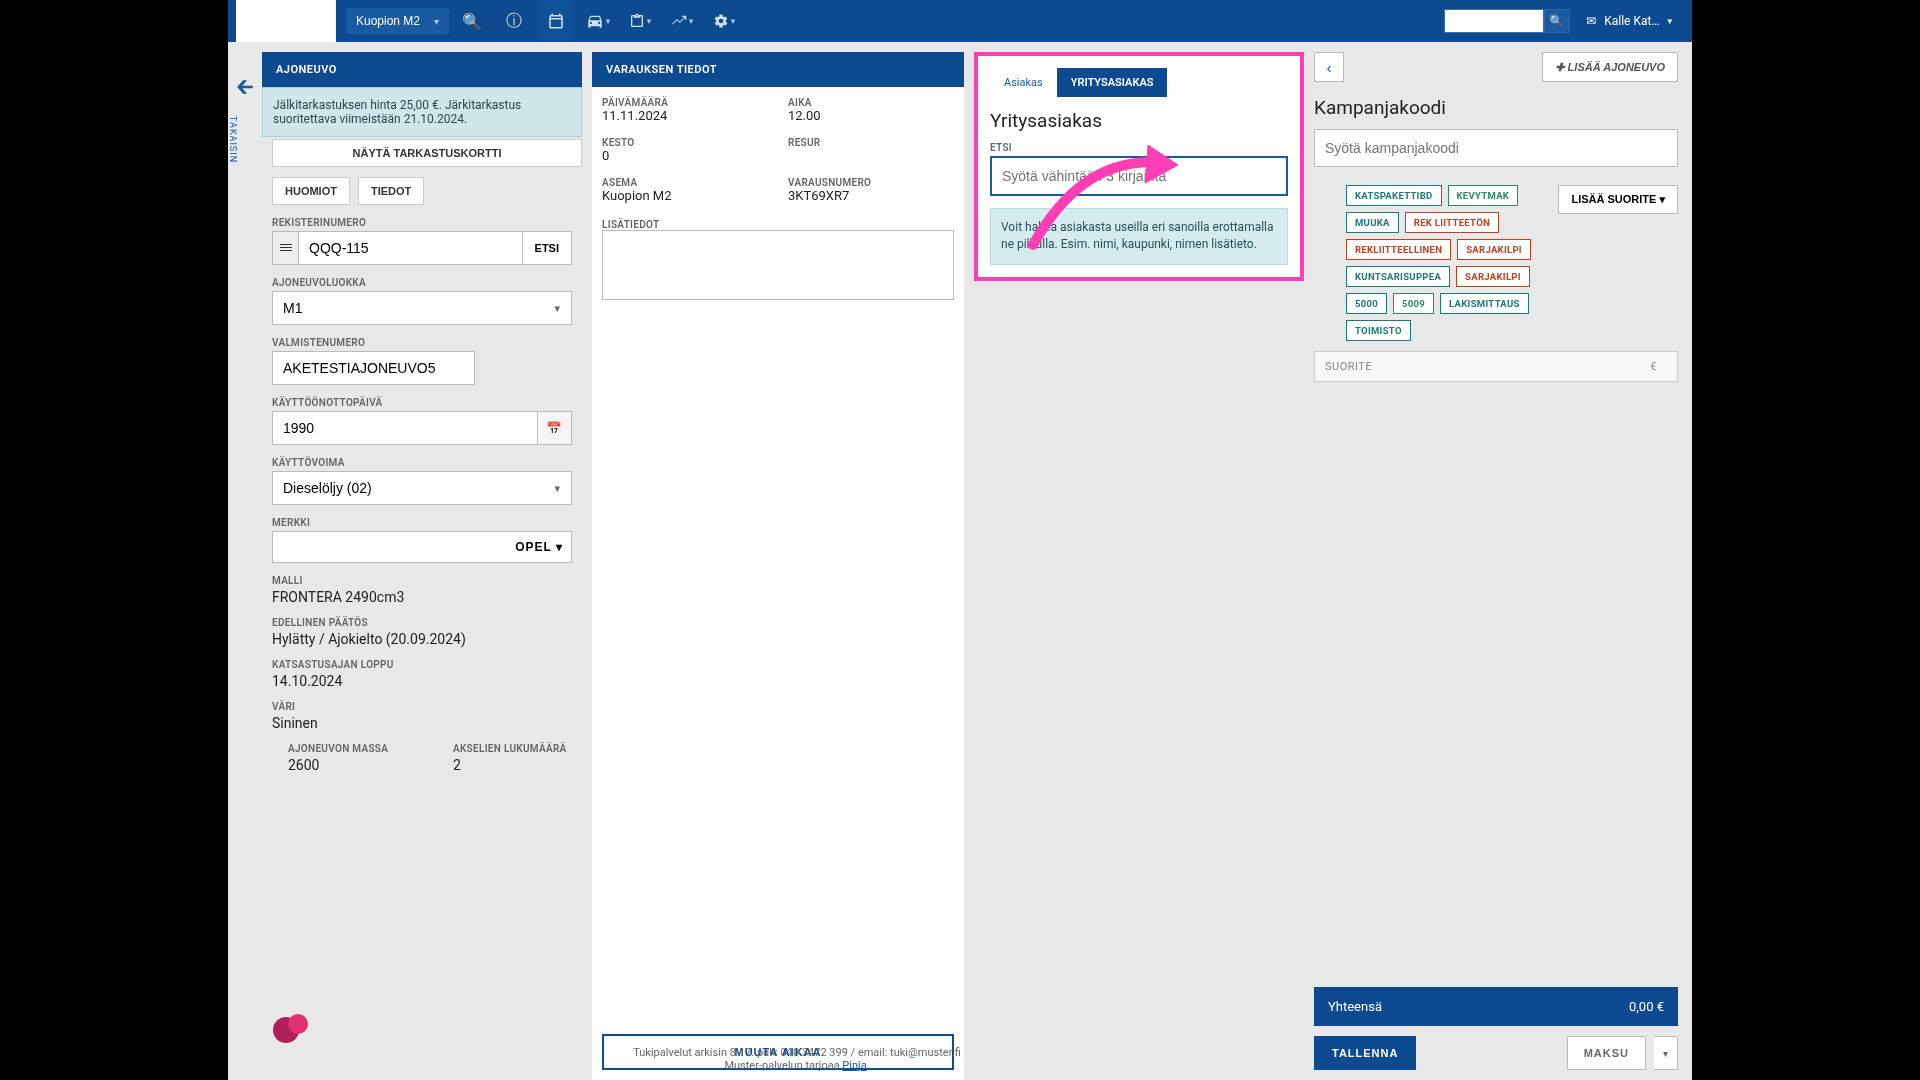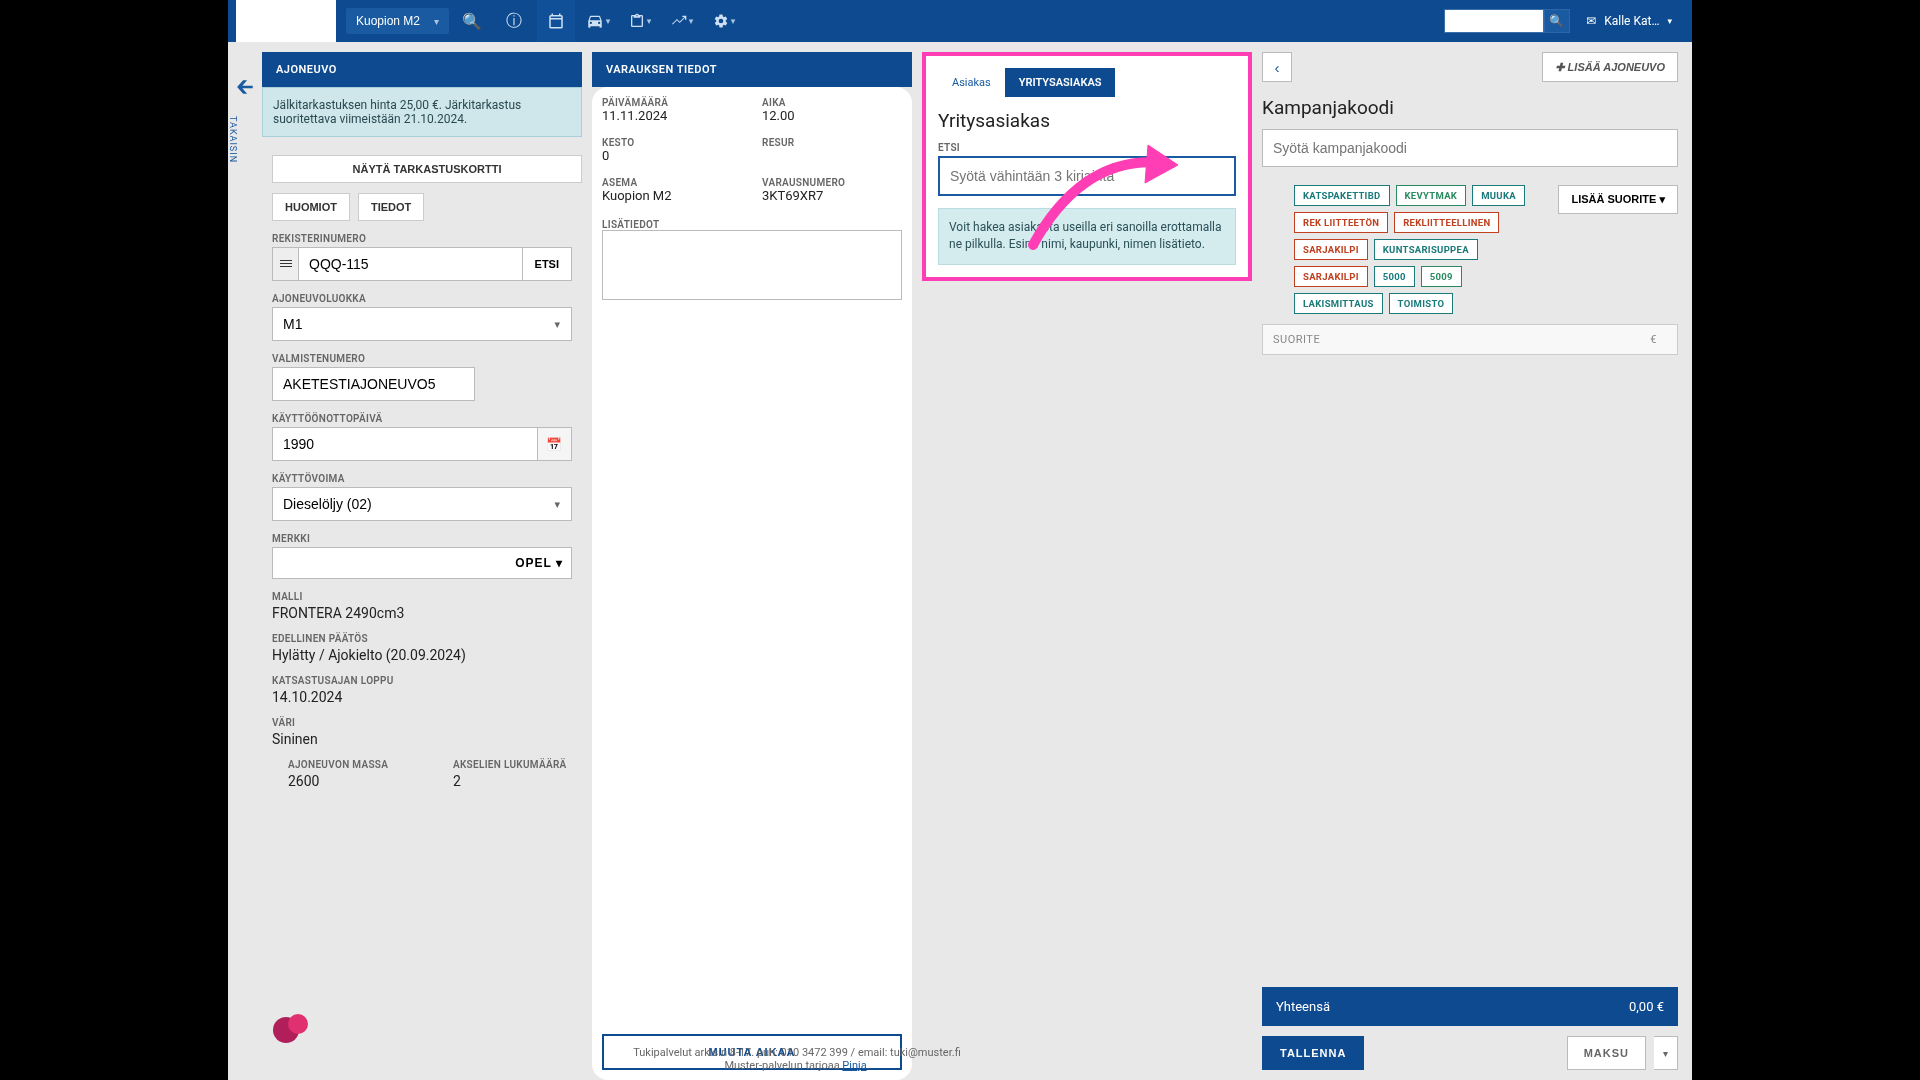--- a/index.html
+++ b/index.html
@@ -21,29 +21,29 @@
 .user { color: #fff; font-size: 12px; padding: 0 12px; display: flex; align-items: center; gap: 8px; }
 
 .body { display: flex; height: calc(100% - 42px); }
 .backbar { width: 34px; background: #e8e8e8; padding-top: 28px; text-align: center; }
 .backbar .arrow { color: #1a5aa0; font-size: 22px; cursor: pointer; }
 .backbar .label { writing-mode: vertical-rl; font-size: 9px; color: #1a5aa0; margin-top: 8px; letter-spacing: 1px; }
 
 .cols { flex: 1; display: flex; gap: 10px; padding: 10px 10px 0 0; overflow: hidden; }
 .col { display: flex; flex-direction: column; }
 .col-left { width: 320px; }
-.col-mid { width: 320px; }
+.col-mid { width: 372px; }
 .col-cust { width: 330px; }
 .col-right { flex: 1; }
 
 .tabhdr { background: #0d4a8f; color: #fff; font-size: 11px; font-weight: 600; padding: 11px 14px; letter-spacing: 0.5px; }
-.panel-body { background: #fff; padding: 10px; flex: 1; overflow-y: auto; border-radius: 16px; }
+.panel-body { background: #fff; padding: 10px; flex: 1; overflow-y: auto; }
 .panel-body.grey { background: transparent; padding: 0; }
 
-.infobox { background: #cfe6ea; border: 1px solid #a8d0d8; padding: 10px; font-size: 12px; color: #2a4a52; margin-bottom: 18px; }
+.infobox { background: #cfe6ea; border: 1px solid #a8d0d8; padding: 10px; font-size: 12px; color: #2a4a52; margin-bottom: 2px; }
 .btn-outline { background: #fff; border: 1px solid #ccc; padding: 7px 12px; font-size: 11px; font-weight: 600; color: #333; cursor: pointer; }
 .btn-group { display: flex; gap: 8px; margin: 10px 0; }
 
 .flabel { font-size: 10px; font-weight: 600; color: #666; letter-spacing: 0.3px; margin-top: 12px; margin-bottom: 3px; }
 .frow { display: flex; gap: 0; }
 .reg-pre { width: 26px; background: #eee; border: 1px solid #bbb; border-right: 0; display: flex; align-items: center; justify-content: center; }
 .reg-pre span { width: 12px; height: 9px; background: repeating-linear-gradient(#333 0 1px, transparent 1px 3px); }
 .finput { flex: 1; border: 1px solid #bbb; padding: 8px 10px; font-size: 14px; background: #fff; }
 .btn-etsi { padding: 0 12px; border: 1px solid #bbb; border-left: 0; background: #fff; font-size: 11px; font-weight: 600; }
 .sel { width: 100%; border: 1px solid #bbb; padding: 8px 10px; font-size: 14px; background: #fff; appearance: none; }

